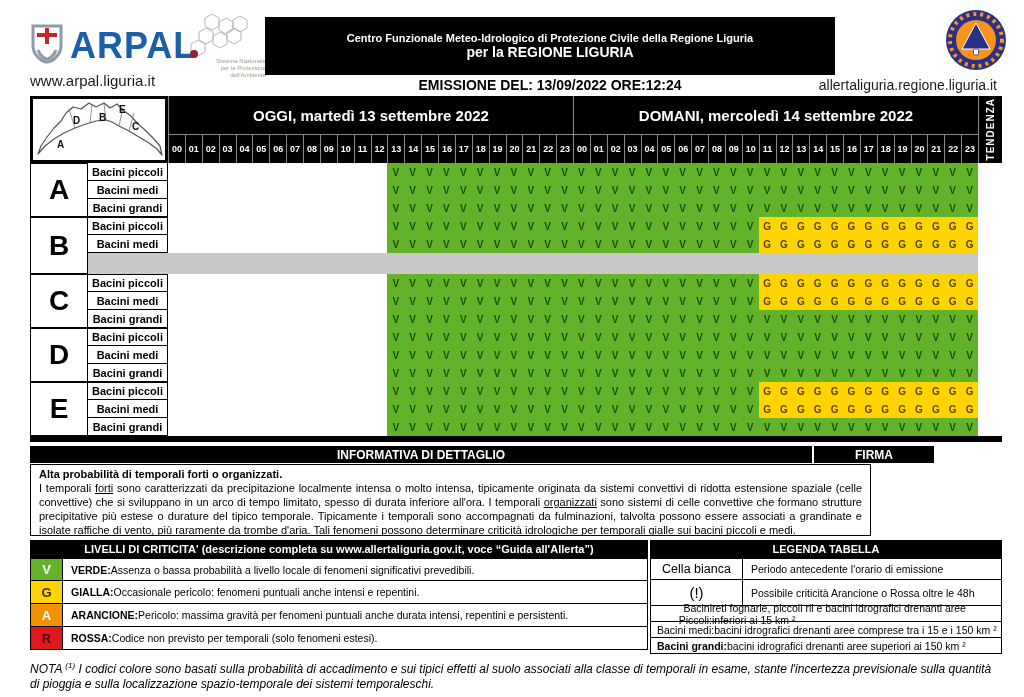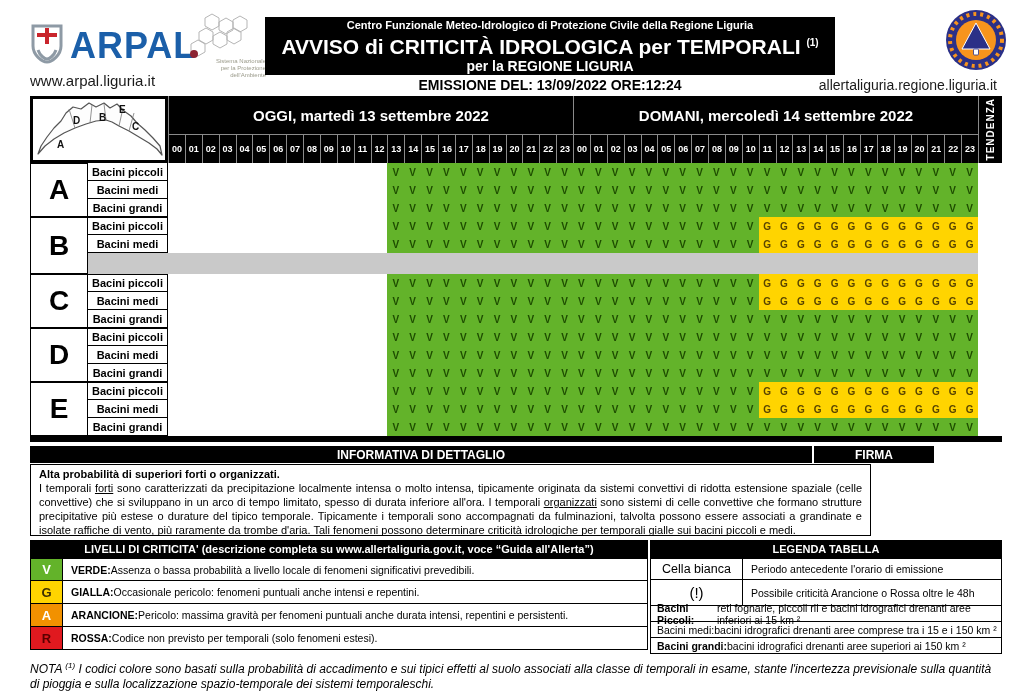--- a/index.html
+++ b/index.html
@@ -113,21 +113,20 @@
     </svg>
   </div>
   <div class="snpa-caption">
     <div>Sistema Nazionale</div>
     <div>per la Protezione</div>
     <div>dell'Ambiente</div>
   </div>
 
   <div class="title-block">
     <div class="title-l1">Centro Funzionale Meteo-Idrologico di Protezione Civile della Regione Liguria</div>
-    <div class="title-l2"><span>AVVISO di CRITICITÀ IDROLOGICA per TEMPORALI </span><sup>(1)</sup></div>
     <div class="title-l3">per la REGIONE LIGURIA</div>
   </div>
   <div class="emission">EMISSIONE DEL: 13/09/2022 ORE:12:24</div>
 
   <div class="pc-logo">
     <svg width="64" height="64" viewBox="0 0 64 64">
       <circle cx="32" cy="32" r="30" fill="#2b3087"></circle>
       <circle cx="32" cy="32" r="26" fill="none" stroke="#f7941d" stroke-width="4" stroke-dasharray="3 4"></circle>
       <circle cx="32" cy="32" r="20" fill="#f7941d"></circle>
       <polygon points="32,15 46,41 18,41" fill="#2b3087" stroke="#ffffff" stroke-width="1"></polygon>
@@ -979,21 +978,21 @@
         </div>
       </div>
     <div class="table-bottom-bar"></div>
   </div>
 
   <div class="info-headrow">
     <div class="info-headbar">INFORMATIVA DI DETTAGLIO</div>
     <div class="firma-headbar">FIRMA</div>
   </div>
   <div class="info-body">
-    <div class="info-bold">Alta probabilità di superiori forti o organizzati.</div>
+    <div class="info-bold">Alta probabilità di temporali forti o organizzati.</div>
     <span id="info-paragraph"><span>I temporali </span><span class="seg-underline">forti</span><span> sono caratterizzati da precipitazione localmente intensa o molto intensa, tipicamente originata da sistemi convettivi di ridotta estensione spaziale (celle convettive) che si sviluppano in un arco di tempo limitato, spesso di durata inferiore all'ora. I temporali </span><span class="seg-underline">organizzati</span><span> sono sistemi di celle convettive che formano strutture precipitative più estese o durature del tipico temporale. Tipicamente i temporali sono accompagnati da fulminazioni, talvolta possono essere associati a grandinate e isolate raffiche di vento, più raramente da trombe d'aria. Tali fenomeni possono determinare criticità idrologiche per temporali gialle sui bacini piccoli e medi.</span></span>
   </div>
 
   <div id="livelli">
     <div class="sect-header">LIVELLI DI CRITICITA' (descrizione completa su www.allertaliguria.gov.it, voce “Guida all'Allerta”)</div>
     <div id="livelli-rows">
         <div class="liv-row first">
           <div class="liv-letter" style="background: rgb(99, 179, 42); color: rgb(255, 255, 255);">V</div>
           <div class="liv-desc">
             <span style="font-weight: bold;">VERDE:</span>
@@ -1029,21 +1028,21 @@
     <div id="legenda-rows">
         <div class="leg-keyrow r1">
           <div class="leg-key">Cella bianca</div>
           <div class="leg-val">Periodo antecedente l'orario di emissione</div>
         </div>
         <div class="leg-keyrow r2">
           <div class="leg-key bang">(!)</div>
           <div class="leg-val">Possibile criticità Arancione o Rossa oltre le 48h</div>
         </div>
         <div class="leg-fullrow">
-          <span style="font-weight: bold;">Bacini Piccoli:</span>
+          <span style="font-weight: normal; text-align: right;">Bacini Piccoli:</span>
           <span> reti fognarie, piccoli rii e bacini idrografici drenanti aree inferiori ai 15 km ²</span>
         </div>
         <div class="leg-fullrow">
           <span style="font-weight: normal;">Bacini medi:</span>
           <span> bacini idrografici drenanti aree comprese tra i 15 e i 150 km ²</span>
         </div>
         <div class="leg-fullrow">
           <span style="font-weight: bold;">Bacini grandi:</span>
           <span> bacini idrografici drenanti aree superiori ai 150 km ²</span>
         </div>

